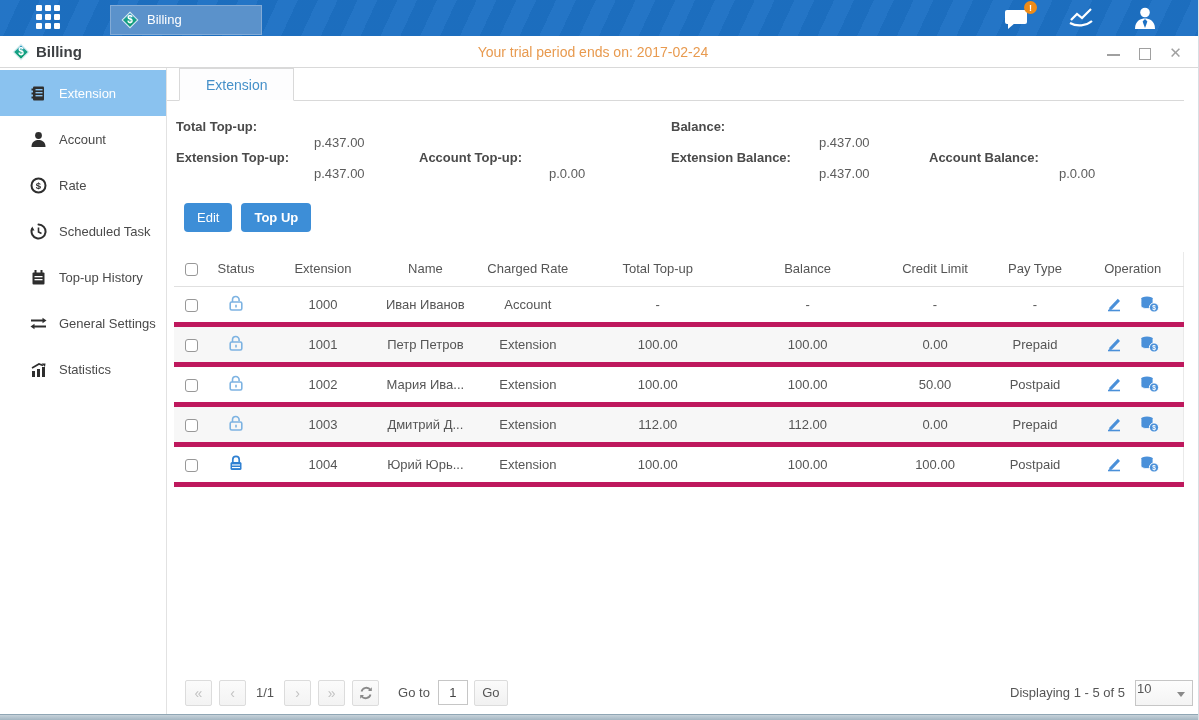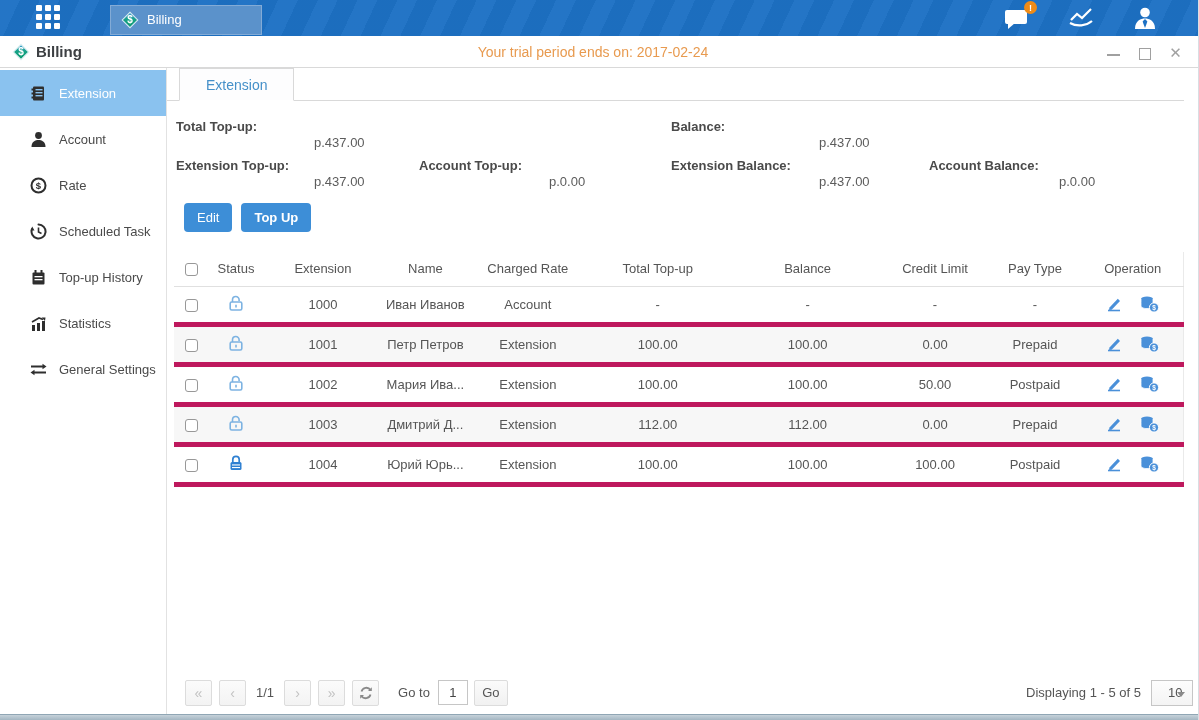--- a/index.html
+++ b/index.html
@@ -50,21 +50,21 @@
   .side-item svg { flex:0 0 17px; }
 
   .content { flex:1; position:relative; }
   .panel { margin-right:14px; }
   .tabstrip { height:33px; border-bottom:1px solid #d9d9d9; position:relative; }
   .tab { position:absolute; left:12px; top:0; height:33px; padding:0 26px; background:#fdfdfe;
     border:1px solid #d9d9d9; border-bottom:1px solid #fff; display:flex; align-items:center;
     font-size:14px; color:#4590c9; cursor:pointer; }
 
   .summary { position:relative; height:72px; }
-  .sum-row { position:relative; height:31px;margin-top:8px; }
+  .sum-row { position:relative; height:31px; }
   .sum-row:first-child { margin-top:10px; }
   .s-label { position:absolute; top:8px; font-size:13px; font-weight:bold; color:#4a4a4a; }
   .s-value { position:absolute; top:24px; font-size:13px; color:#5c5c5c; }
   .p-l1 { left:9px; }  .p-v1 { left:147px; }
   .p-l2 { left:252px; } .p-v2 { left:382px; }
   .p-l3 { left:504px; } .p-v3 { left:652px; }
   .p-l4 { left:762px; } .p-v4 { left:892px; }
 
   .actions { margin:20px 0 0 17px; display:flex; gap:9px; height:29px; }
   .btn { background:#3d8ed7; color:#fff; border:none; border-radius:4px; font-size:13px;
@@ -91,22 +91,22 @@
   .pg-btn { width:27px; height:26px; margin-right:7px; background:linear-gradient(#fbfbfb,#f3f3f3);
     border:1px solid #dcdcdc; border-radius:2px; display:flex; align-items:center; justify-content:center;
     color:#c2c2c2; font-size:14px; cursor:pointer; }
   .pg-num { margin:0 10px 0 3px; color:#555; }
   .goto-label { margin:0 8px 0 12px; }
   .goto-input { width:30px; height:25px; border:1px solid #c6c6c6; text-align:center; font-size:13px;
     font-family:inherit; color:#444; }
   .go-btn { width:34px; height:26px; margin-left:6px; background:linear-gradient(#fbfbfb,#f1f1f1);
     border:1px solid #dcdcdc; border-radius:2px; font-size:13px; color:#555; cursor:pointer; font-family:inherit; }
   .pg-right { margin-left:auto; display:flex; align-items:center; gap:10px; }
-  .page-size { width:42px; height:26px; border:1px solid #c6c6c6; background:linear-gradient(#fdfdfd,#f4f4f4);
-    display:flex; align-items:center; padding:0 16px; cursor:pointer; position:relative; }
+  .page-size { width:58px; height:26px; border:1px solid #c6c6c6; background:linear-gradient(#fdfdfd,#f4f4f4);
+    display:flex; align-items:flex-start; padding:0 1px; cursor:pointer; position:relative; }
   .caret { position:absolute; right:7px; top:11px; width:0; height:0;
     border-left:4px solid transparent; border-right:4px solid transparent; border-top:5px solid #8a8a8a; }
 
   .bottom-strip { position:absolute; left:0; right:0; bottom:0; height:6px;
     background:linear-gradient(#c6d2da,#a4b6c2); border-top:1px solid #90a6b4; }
 </style>
 </head>
 <body>
 
 <div class="window">
@@ -212,36 +212,36 @@
           <rect x="2.5" y="3.5" width="12" height="12" rx="1" fill="#2e2e2e"></rect>
           <rect x="4.5" y="1" width="2" height="3.5" fill="#2e2e2e"></rect>
           <rect x="10.5" y="1" width="2" height="3.5" fill="#2e2e2e"></rect>
           <rect x="4.5" y="7" width="8" height="1.3" fill="#fff"></rect>
           <rect x="4.5" y="10" width="8" height="1.3" fill="#fff"></rect>
         </svg>
         <span>Top-up History</span>
       </div>
       <div class="side-item">
         <svg width="17" height="17" viewBox="0 0 17 17">
+          <rect x="1" y="4.5" width="13" height="2" fill="#2e2e2e"></rect>
+          <path d="M16.5 5.5 L12.5 2.8 L12.5 8.2 Z" fill="#2e2e2e"></path>
+          <rect x="3" y="10.5" width="13" height="2" fill="#2e2e2e"></rect>
+          <path d="M0.5 11.5 L4.5 8.8 L4.5 14.2 Z" fill="#2e2e2e"></path>
+        </svg>
+        <span>General Settings</span>
+      </div>
+      <div class="side-item">
+        <svg width="17" height="17" viewBox="0 0 17 17">
           <rect x="2" y="10" width="3" height="6" fill="#2e2e2e"></rect>
           <rect x="7" y="8" width="3" height="8" fill="#2e2e2e"></rect>
           <rect x="12" y="6" width="3" height="10" fill="#2e2e2e"></rect>
           <polyline points="2,7 9,3 13,4.5" fill="none" stroke="#2e2e2e" stroke-width="1.6"></polyline>
           <path d="M15.5 2.5 L11.5 2.5 L15 6 Z" fill="#2e2e2e"></path>
         </svg>
         <span>Statistics</span>
-      </div>
-      <div class="side-item">
-        <svg width="17" height="17" viewBox="0 0 17 17">
-          <rect x="1" y="4.5" width="13" height="2" fill="#2e2e2e"></rect>
-          <path d="M16.5 5.5 L12.5 2.8 L12.5 8.2 Z" fill="#2e2e2e"></path>
-          <rect x="3" y="10.5" width="13" height="2" fill="#2e2e2e"></rect>
-          <path d="M0.5 11.5 L4.5 8.8 L4.5 14.2 Z" fill="#2e2e2e"></path>
-        </svg>
-        <span>General Settings</span>
       </div>
     </div>
 
     <div class="content">
       <div class="panel">
 
         <div class="tabstrip">
           <div class="tab">Extension</div>
         </div>
 

